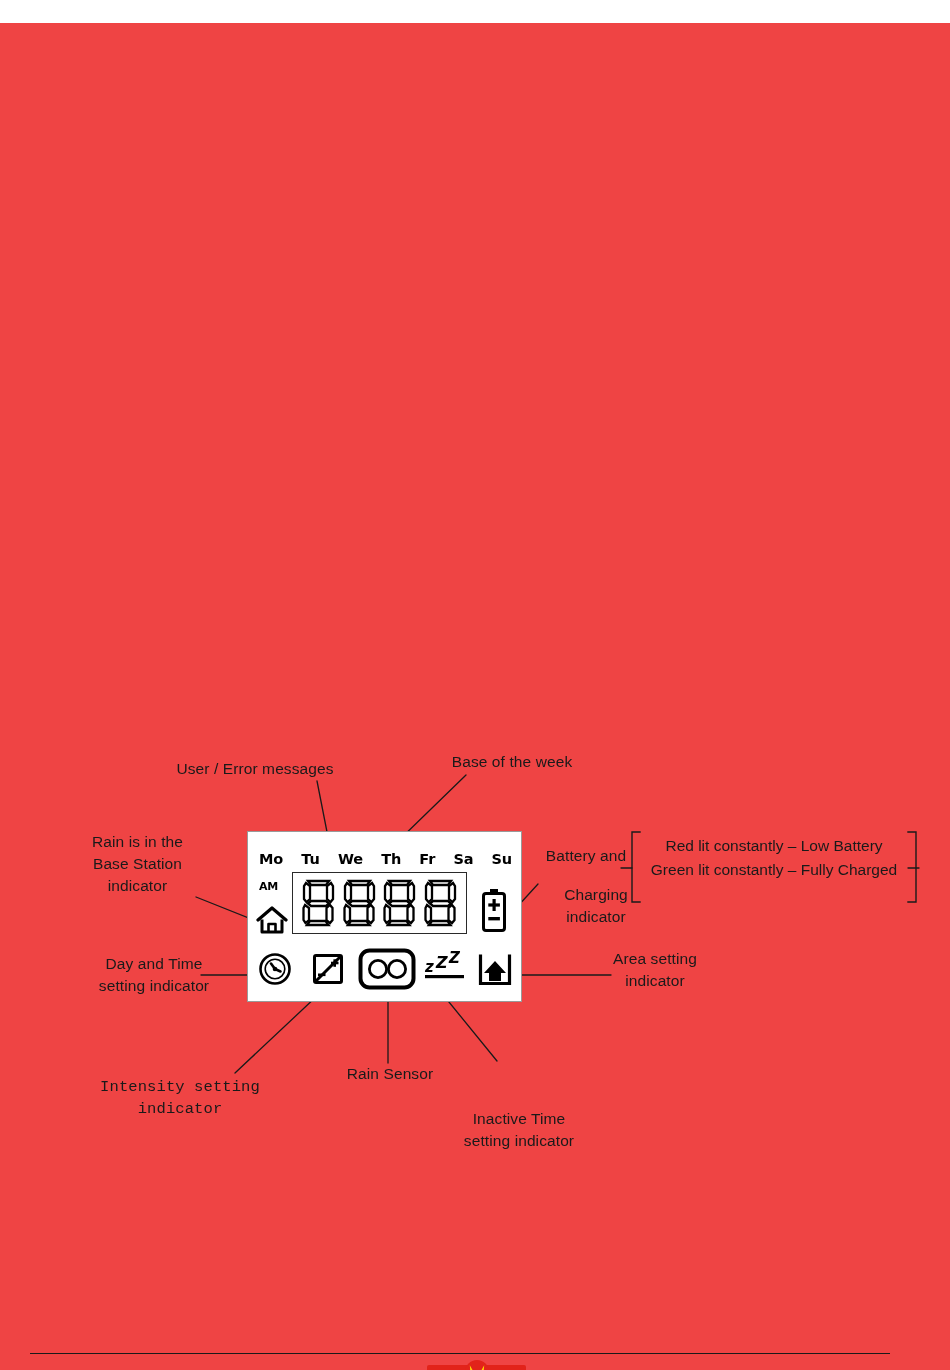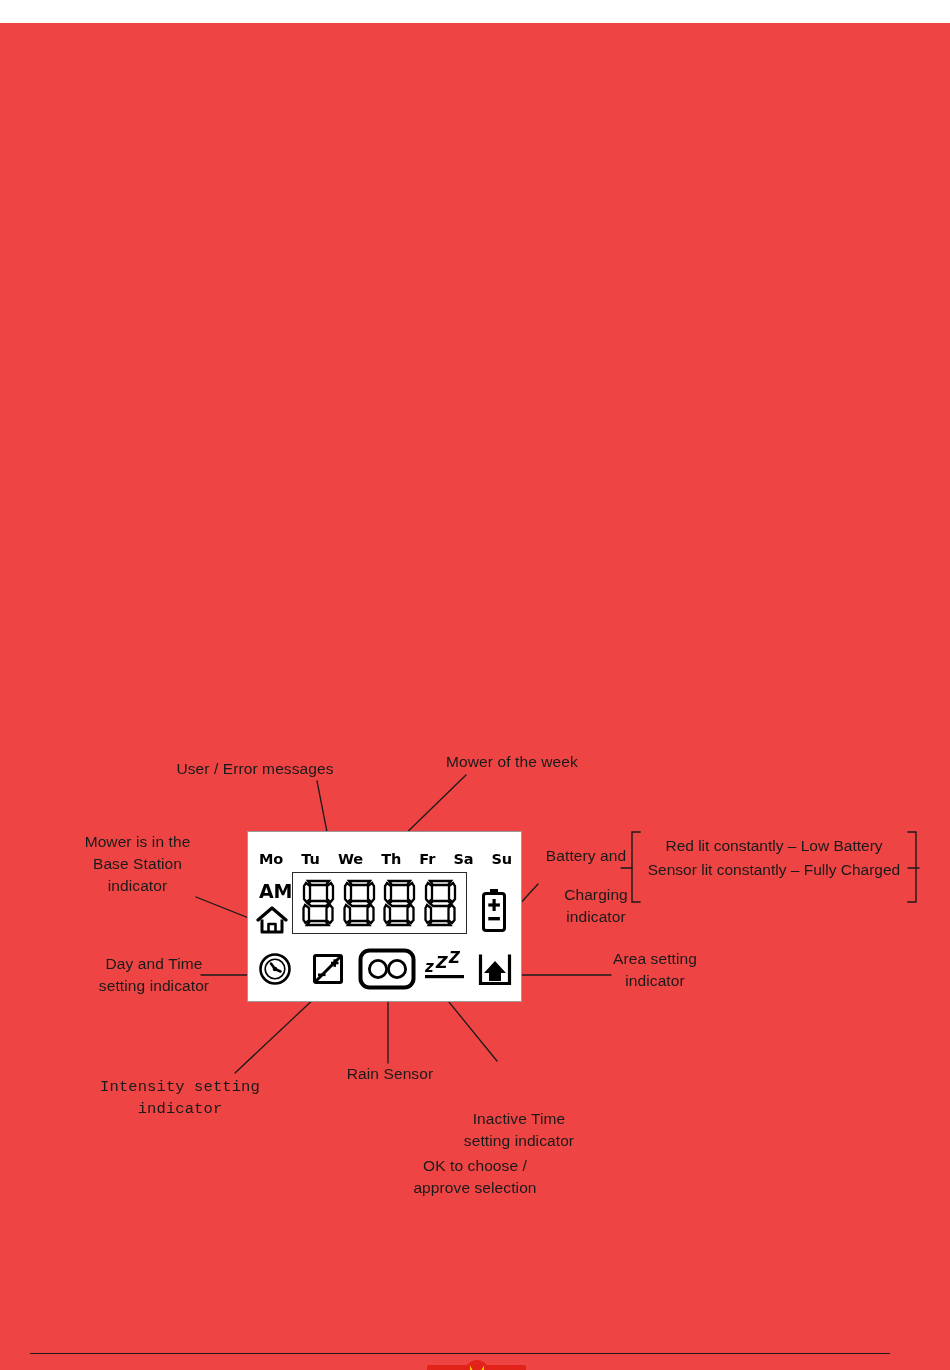--- a/index.html
+++ b/index.html
@@ -75,21 +75,21 @@
     color: #000;
     letter-spacing: -0.2px;
   }
 
   
   .am-text {
     position: absolute;
     left: 11px;
     top: 48px;
     font-family: "DejaVu Sans", sans-serif;
-    font-size: 19px;
+    font-size: 11px;
     font-weight: bold;
     letter-spacing: -0.3px;
   }
 
   
   #home-base-icon {
     position: absolute;
     left: 8px;
     top: 73px;
     width: 32px;
@@ -194,23 +194,23 @@
 
       <line x1="497" y1="1038" x2="440" y2="968"></line>
 
       <line x1="621" y1="845" x2="632" y2="845"></line>
       <line x1="908" y1="845" x2="919" y2="845"></line>
     </g>
   </svg>
 
   <div class="label center" style="left:155px; top:735px; width:200px;">User  / Error messages</div>
 
-  <div class="label center" style="left:422px; top:728px; width:180px;">Mower of the week</div>
-
-  <div class="label center" style="left:40px; top:808px; width:195px;">Mower is in the
+  <div class="label center" style="left:422px; top:728px; width:180px;">Base of the week</div>
+
+  <div class="label center" style="left:40px; top:808px; width:195px;">Rain is in the
 Base Station
 indicator</div>
 
   <div class="label left" style="left:531px; top:822px; width:110px;">Battery  and</div>
 
   <div class="label left" style="left:541px; top:861px; width:110px;">Charging
 indicator</div>
 
   <div class="label center" style="left:56px; top:930px; width:196px;">Day and Time
 setting indicator</div>
@@ -219,32 +219,30 @@
 indicator</div>
 
   <div class="label center" style="left:90px; top:1053px; width:180px;font-family:Liberation Mono, monospace;">Intensity setting
 indicator</div>
 
   <div class="label center" style="left:330px; top:1040px; width:120px;">Rain Sensor</div>
 
   <div class="label center" style="left:434px; top:1085px; width:170px;">Inactive Time
 setting indicator</div>
 
-  <div class="label center" style="left:380px; top:1132px; width:190px;">OK to choose /
-approve selection</div>
 
   <svg id="legend-bracket" viewBox="0 0 288 72" xmlns="http://www.w3.org/2000/svg">
     <g stroke="#1a1a1a" stroke-width="1.4" fill="none" stroke-linecap="square">
       <path d="M 10 1 L 2 1 L 2 71 L 10 71"></path>
       <path d="M 278 1 L 286 1 L 286 71 L 278 71"></path>
     </g>
   </svg>
   <div id="legend-text">
     <div>Red lit constantly – Low Battery</div>
-    <div>Sensor lit constantly – Fully Charged</div>
+    <div>Green lit constantly – Fully Charged</div>
   </div>
 
   <div id="lcd-panel">
 
     <div class="days-row">
       <span class="day">Mo</span>
       <span class="day">Tu</span>
       <span class="day">We</span>
       <span class="day">Th</span>
       <span class="day">Fr</span>

